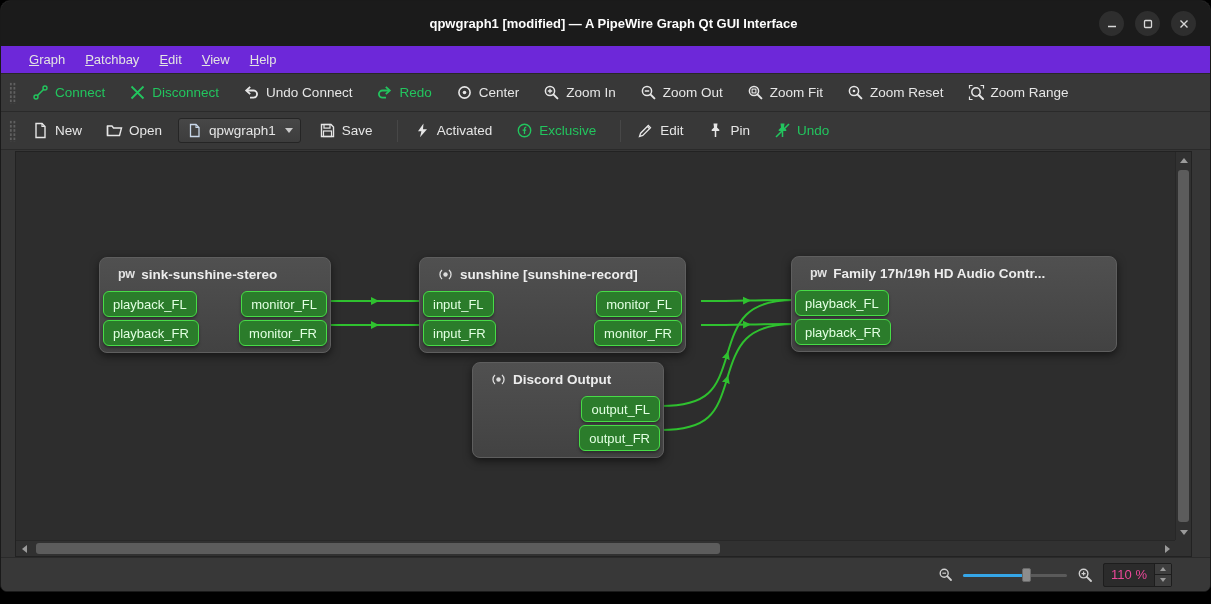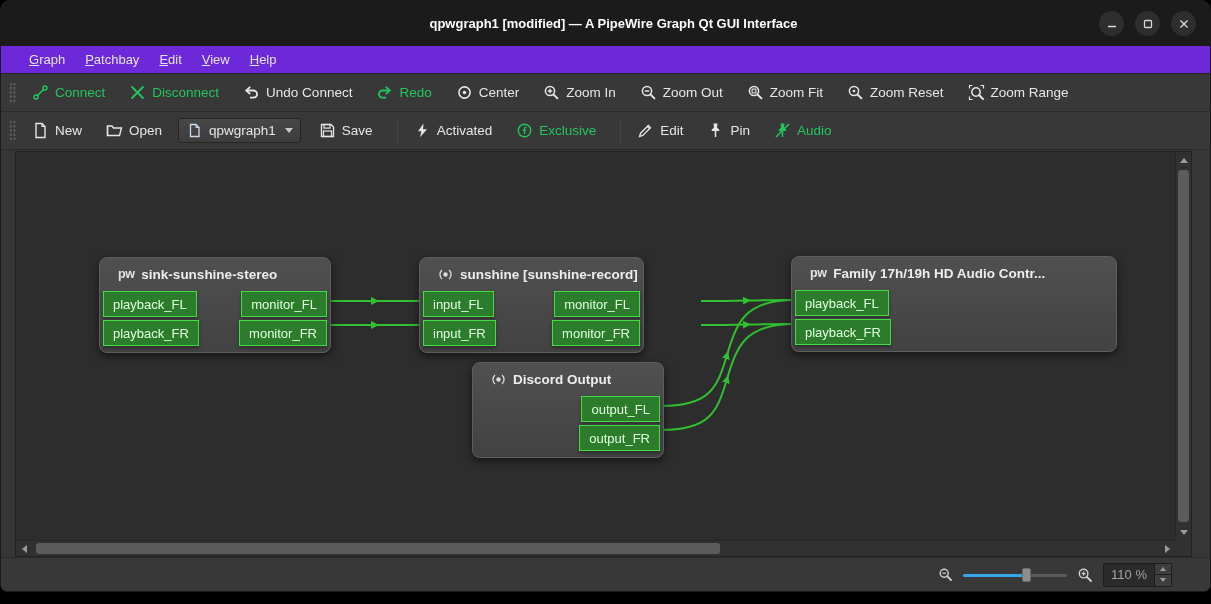--- a/index.html
+++ b/index.html
@@ -59,21 +59,21 @@
   .node-header { height:32px; display:flex; align-items:center; gap:7px; padding:0 18px;
                  color:#ededed; font-weight:bold; font-size:13.5px; white-space:nowrap;
                  overflow:hidden; text-overflow:ellipsis; }
   .node-icon { color:#e2e2e2; font-weight:bold; font-size:12.5px; letter-spacing:-0.5px;
                display:flex; align-items:center; }
   .node-ports { display:flex; justify-content:space-between; padding:1px 3px 6px; }
   .port-col { display:flex; flex-direction:column; gap:3px; }
   .port-col.left  { align-items:flex-start; }
   .port-col.right { align-items:flex-end; margin-left:auto; }
   .port { height:21px; display:flex; align-items:center; padding:12px 9px;
-          border-radius:0; font-size:13px; cursor:crosshair;
+          border-radius:6px; font-size:13px; cursor:crosshair;
           background:#2b7c2b; border:1px solid #47dc47; color:#e2ffe2;
           box-shadow:0 2px 3px rgba(0,0,0,.35); }
 
   
   .hscroll { position:absolute; left:0; right:16px; bottom:0; height:16px;
              background:#313131; border-top:1px solid #272727; z-index:3; }
   .vscroll { position:absolute; top:0; bottom:16px; right:0; width:16px;
              background:#313131; border-left:1px solid #272727; z-index:3; }
   .sb-corner { position:absolute; right:0; bottom:0; width:16px; height:16px;
                background:#313131; z-index:3; }
@@ -95,21 +95,21 @@
                padding-right:38px; gap:10px; }
   .zicon { color:#cfcfcf; display:flex; align-items:center; }
   .zoom-slider { position:relative; width:104px; height:16px; cursor:pointer; }
   .zoom-slider .track { position:absolute; top:7px; left:0; right:0; height:3px;
                         background:#5a5a5a; border-radius:2px; }
   .zoom-slider .fill { width:58%; height:100%; background:#35a6e8; border-radius:2px; }
   .zoom-slider .handle { position:absolute; left:57%; top:1px; width:9px; height:14px;
                          background:#8d8d8d; border:1px solid #696969; border-radius:2px; }
   .zoom-spin { display:flex; align-items:stretch; background:#2b2b2b;
                border:1px solid #1d1d1d; border-radius:2px; height:24px; cursor:text; }
-  .zoom-spin .val { padding:0 7px; color:#a3a3a3; font-size:13px; min-width:48px;
+  .zoom-spin .val { padding:0 7px; color:#ec4899; font-size:13px; min-width:48px;
                     text-align:right; display:flex; align-items:center; justify-content:flex-end; }
   .spin-btns { display:flex; flex-direction:column; width:17px; border-left:1px solid #1d1d1d; }
   .spin-btns .sb { flex:1; display:flex; align-items:center; justify-content:center;
                    background:#3e3e3e; cursor:pointer; }
   .spin-btns .sb + .sb { border-top:1px solid #1d1d1d; }
   .spin-btns .tri { border-width:3px; }
   .spin-btns .tri-up { border-bottom-width:4px; }
   .spin-btns .tri-down { border-top-width:4px; }
 </style>
 </head>
@@ -350,21 +350,21 @@
     </div>
 
     <div class="tbtn disabled">
       <span class="ticon">
         <svg width="17" height="17">
             <path d="M6.5 1.5 H10.5 L10 5.5 L12.3 7.8 V9 H4.7 V7.8 L7 5.5 Z" fill="currentColor"></path>
             <line x1="8.5" y1="9" x2="8.5" y2="15" stroke="currentColor" stroke-width="1.5"></line>
             <line x1="2" y1="15" x2="15" y2="2" stroke="currentColor" stroke-width="1.6"></line>
           </svg>
       </span>
-      <span>Audio</span>
+      <span>Undo</span>
     </div>
   </div>
 
   <div class="canvas">
     <div class="canvas-inner">
 
       <svg class="edges">
         <defs>
           <marker id="arr" markerWidth="9" markerHeight="9" refX="4" refY="4.5" orient="auto" markerUnits="userSpaceOnUse">
             <path d="M0,0.5 L8,4.5 L0,8.5 z" fill="#2fc12f"></path>
@@ -390,21 +390,21 @@
             <div class="port">playback_FL</div>
             <div class="port">playback_FR</div>
           </div>
           <div class="port-col right">
             <div class="port">monitor_FL</div>
             <div class="port">monitor_FR</div>
           </div>
         </div>
       </div>
 
-      <div class="node" style="left:403px; top:105px; width:225px;">
+      <div class="node" style="left:403px; top:105px; width:267px;">
         <div class="node-header">
           <span class="node-icon">
             <svg width="15" height="15">
                 <circle cx="7.5" cy="7.5" r="2.2" fill="#dddddd"></circle>
                 <path d="M4 3 a6 6 0 0 0 0 9" fill="none" stroke="#dddddd" stroke-width="1.3"></path>
                 <path d="M11 3 a6 6 0 0 1 0 9" fill="none" stroke="#dddddd" stroke-width="1.3"></path>
               </svg>
           </span>
           <span>sunshine [sunshine-record]</span>
         </div>

